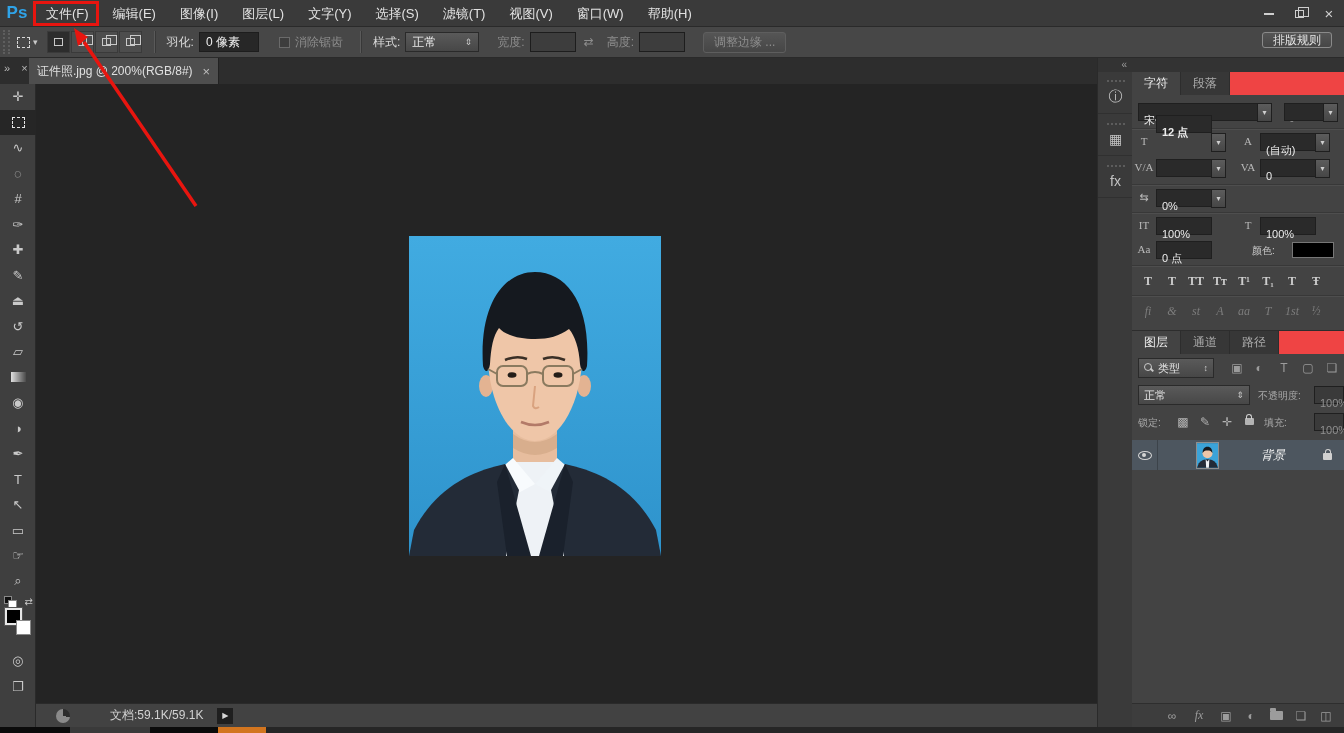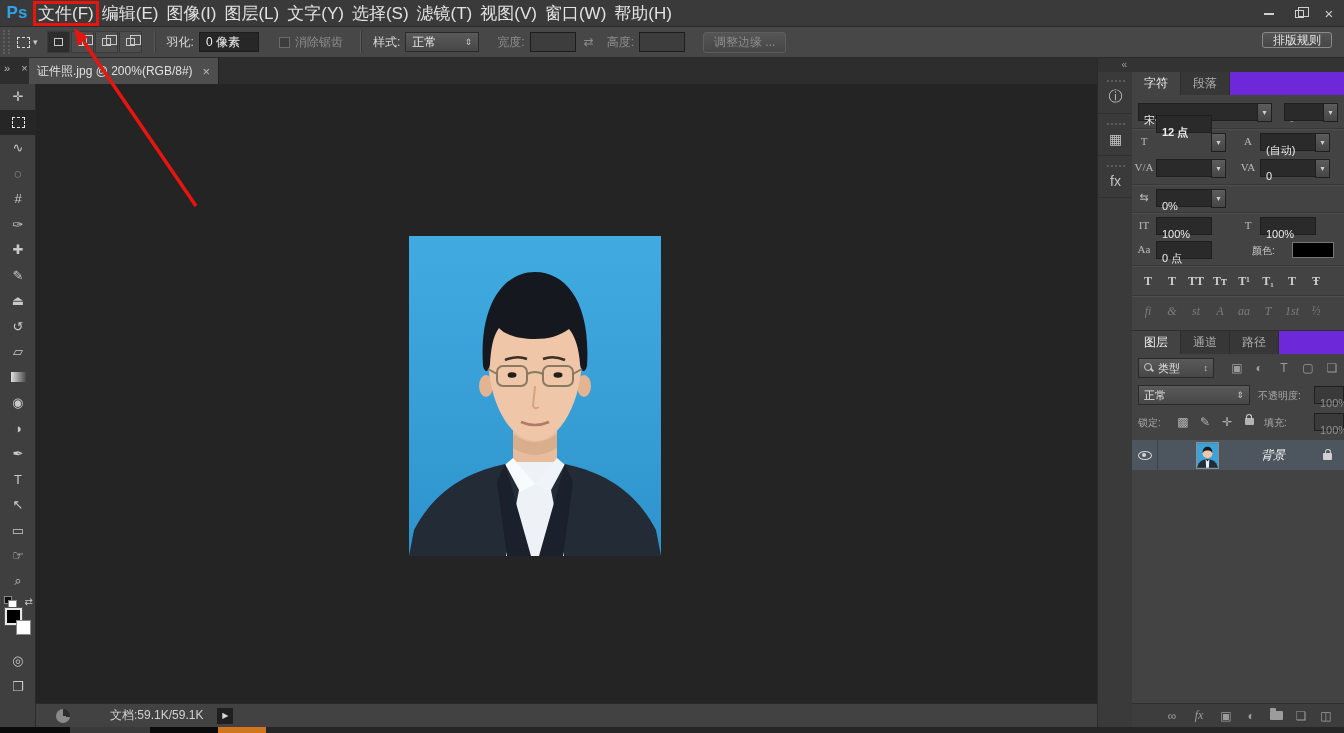--- a/index.html
+++ b/index.html
@@ -4,21 +4,21 @@
 <style>
   * { margin:0; padding:0; box-sizing:border-box; }
   html,body { width:1344px; height:733px; background:#000; }
   body { font-family:"Liberation Sans", sans-serif; -webkit-font-smoothing:antialiased; }
   .app { position:relative; width:1344px; height:733px; background:#242424; overflow:hidden; color:#d6d6d6; }
   .abs { position:absolute; }
 
   
   .menubar { position:absolute; left:0; top:0; width:1344px; height:27px; background:#3a3a3a; border-bottom:1px solid #2a2a2a; display:flex; align-items:center; z-index:20; }
   .ps-logo { width:34px; text-align:center; color:#2fa3e8; font-weight:bold; font-size:17px; }
-  .menu { padding:0 4px; line-height:27px; font-size:17px; color:#e2e2e2; cursor:default; }
+  .menu { padding:0 12px; line-height:27px; font-size:13px; color:#e2e2e2; cursor:default; }
   .win-controls { position:absolute; right:0; top:0; height:27px; display:flex; align-items:center; }
   .wc { width:30px; height:22px; display:flex; align-items:center; justify-content:center; color:#cfcfcf; }
   .wc-min-bar { width:10px; height:2px; background:#cfcfcf; }
   .wc-restore-shape { position:relative; width:9px; height:8px; border:1px solid #cfcfcf; background:#3a3a3a; }
   .wc-restore-shape::before { content:""; position:absolute; left:2px; top:-4px; width:9px; height:8px; border:1px solid #cfcfcf; }
   .wc-close-x { font-size:15px; }
 
   
   .optionsbar { position:absolute; left:0; top:27px; width:1344px; height:31px; background:#474747; border-bottom:1px solid #2a2a2a; display:flex; align-items:center; font-size:12px; z-index:15; }
   .grip { width:7px; height:24px; margin:0 3px; border-left:2px dotted #5e5e5e; border-right:2px dotted #5e5e5e; }
@@ -67,21 +67,21 @@
 
   
   .dock { position:absolute; left:1097px; top:58px; width:35px; height:675px; background:#3a3a3a; border-left:1px solid #2a2a2a; z-index:6; }
   .dock-head { height:14px; background:#333; color:#9d9d9d; font-size:10px; text-align:right; padding:0 5px; line-height:13px; }
   .dock-btn { width:35px; height:42px; border-bottom:1px solid #303030; display:flex; flex-direction:column; align-items:center; justify-content:center; color:#c2c2c2; font-size:14px; }
   .dock-btn .dots { width:18px; border-top:2px dotted #5c5c5c; margin-bottom:6px; }
 
   
   .panels { position:absolute; left:1132px; top:58px; width:212px; height:675px; background:#434343; z-index:6; }
   .p-strip { height:14px; background:#333; }
-  .p-tabs { height:23px; background:#6d28d9; display:flex; font-size:12px; }
+  .p-tabs { height:23px; background:#ef4444; display:flex; font-size:12px; }
   .p-tab { padding:0 12px; line-height:23px; color:#ababab; background:#373737; border-right:1px solid #2d2d2d; }
   .p-tab.active { background:#434343; color:#efefef; }
   .char-body { position:relative; height:236px; border-bottom:1px solid #2d2d2d; }
   .fld { position:absolute; height:18px; background:#2a2a2a; border:1px solid #1f1f1f; color:#ececec; font-size:11px; line-height:17px; padding:8px 5px; }
   .ddb { position:absolute; width:15px; height:19px; background:linear-gradient(#5c5c5c,#464646); border:1px solid #1f1f1f; color:#cfcfcf; font-size:8px; text-align:center; line-height:18px; }
   .cicon { position:absolute; width:20px; color:#b9b9b9; font-size:11px; text-align:center; font-family:"Liberation Serif",serif; }
   .clabel { position:absolute; color:#c9c9c9; font-size:10px; }
   .sep { position:absolute; left:0; width:212px; height:1px; background:#383838; box-shadow:0 1px 0 #4e4e4e; }
   .tbtn-row { position:absolute; left:4px; display:flex; }
   .tbtn { width:24px; height:20px; text-align:center; line-height:20px; color:#cdcdcd; font-family:"Liberation Serif",serif; font-size:12px; font-weight:bold; }

